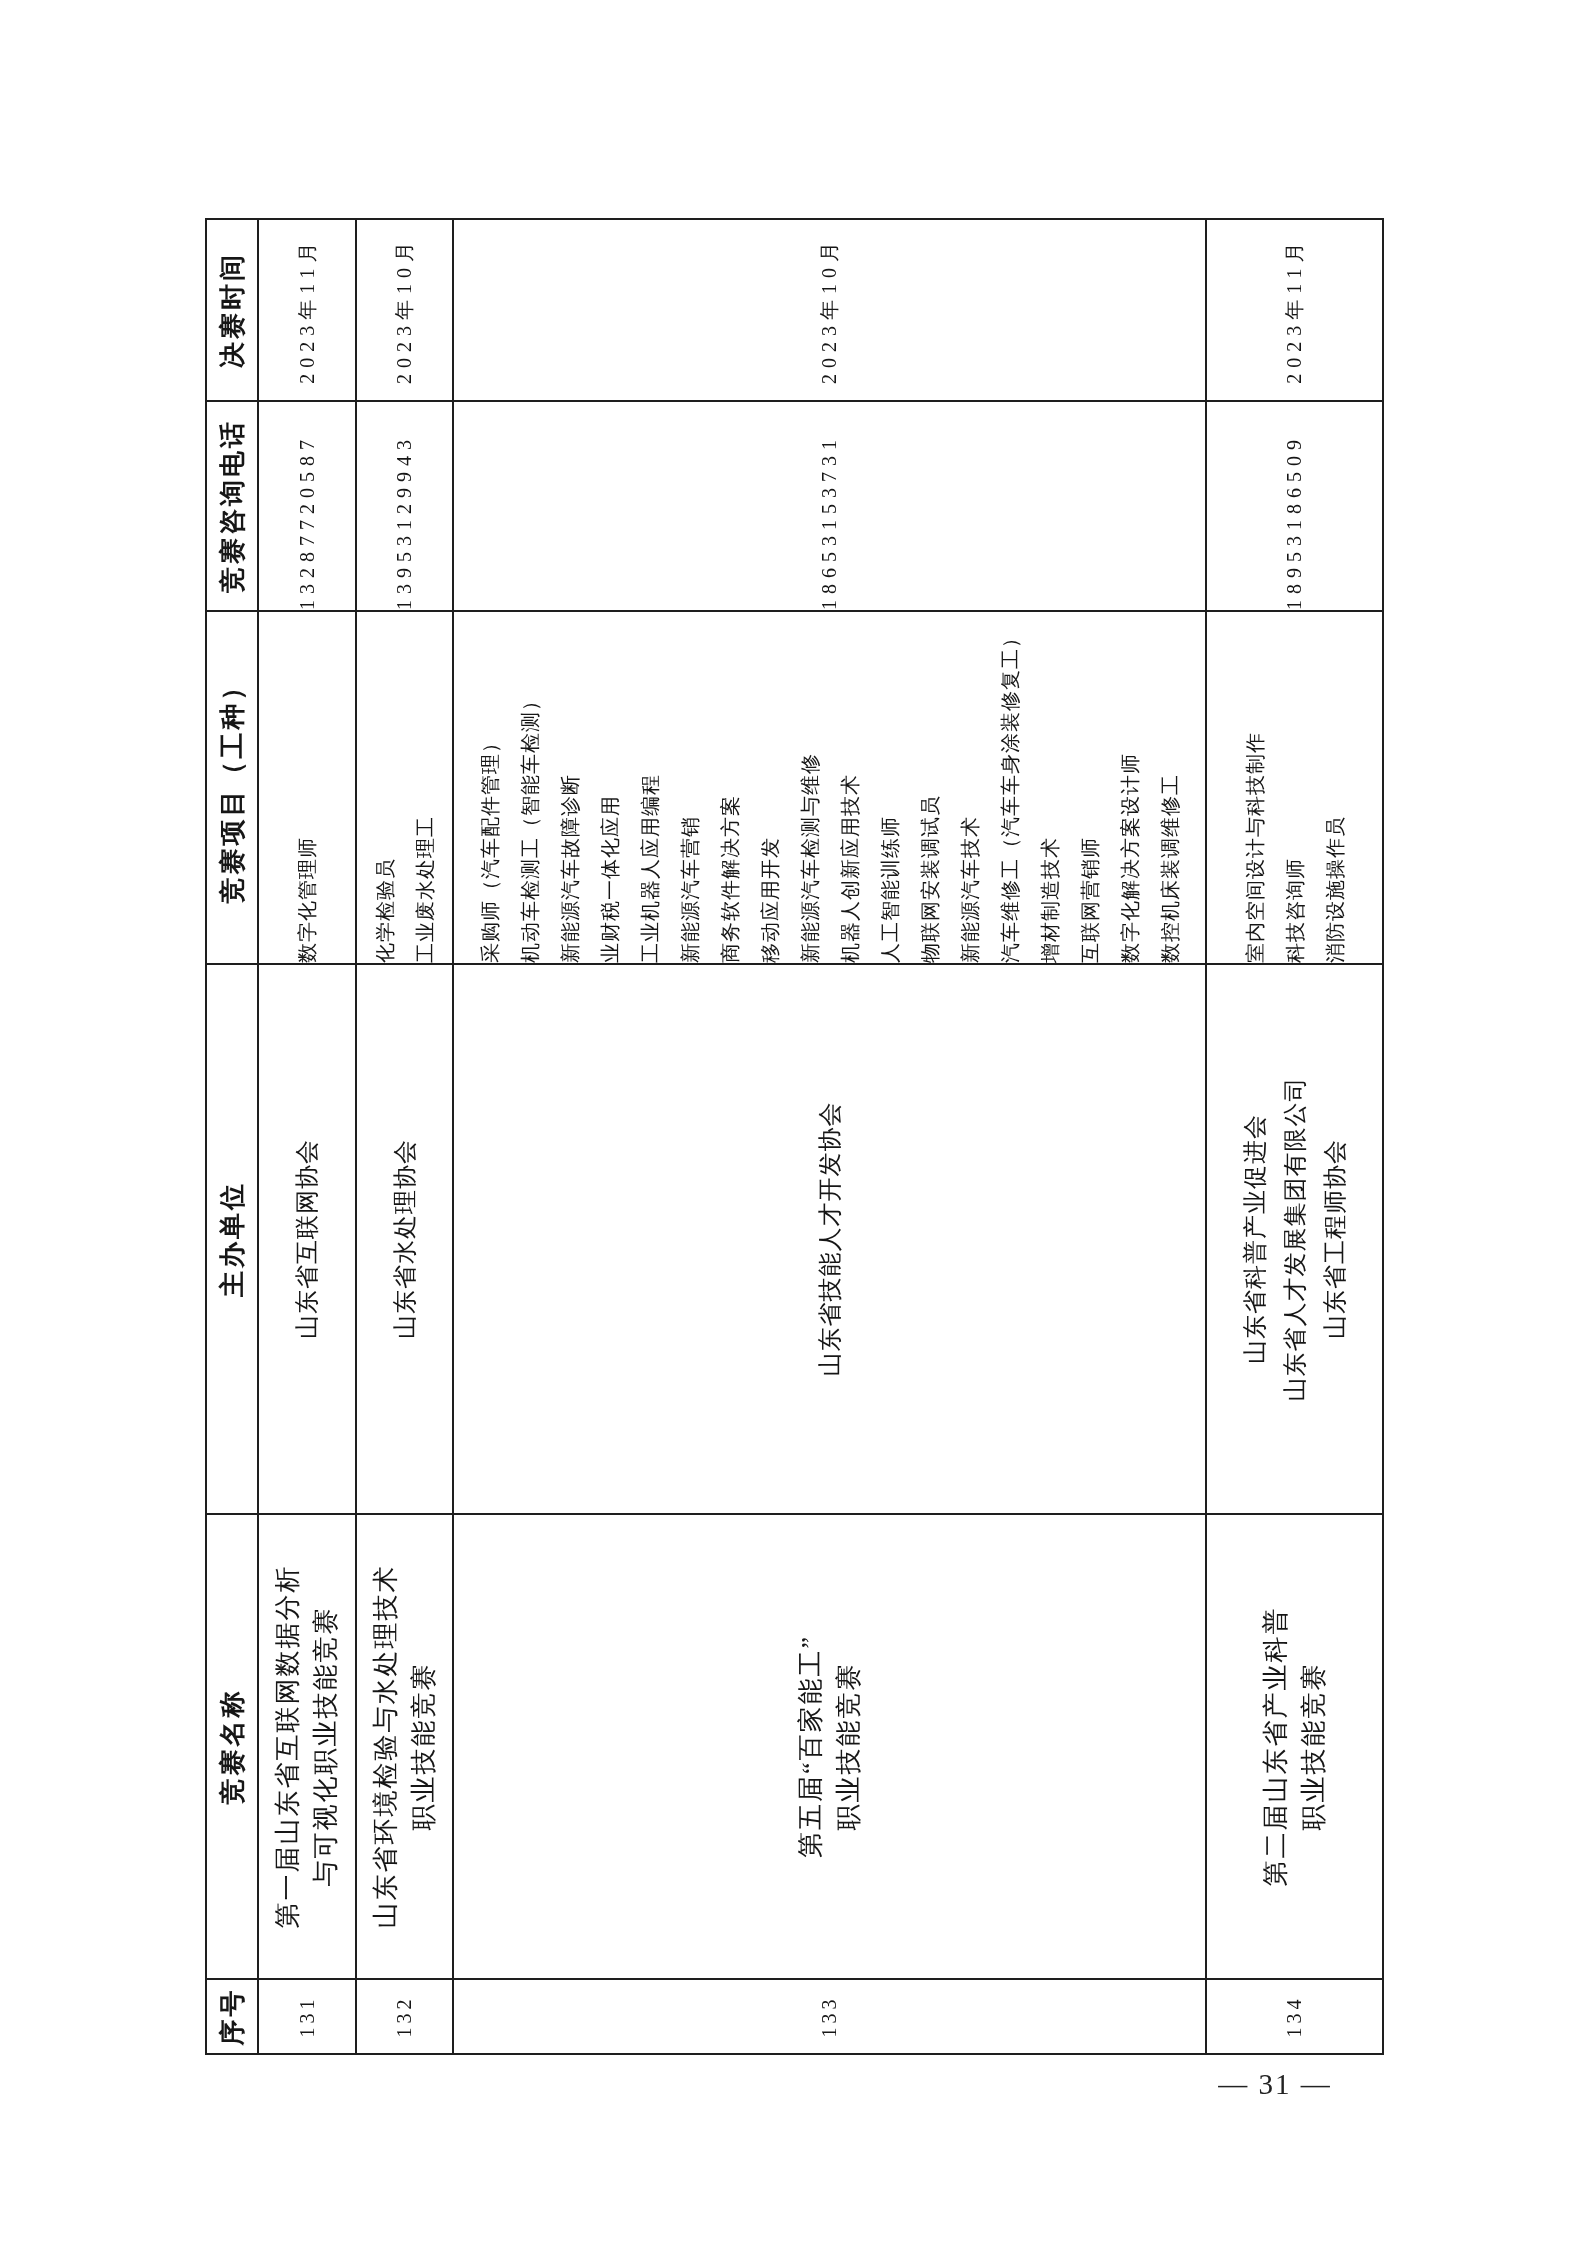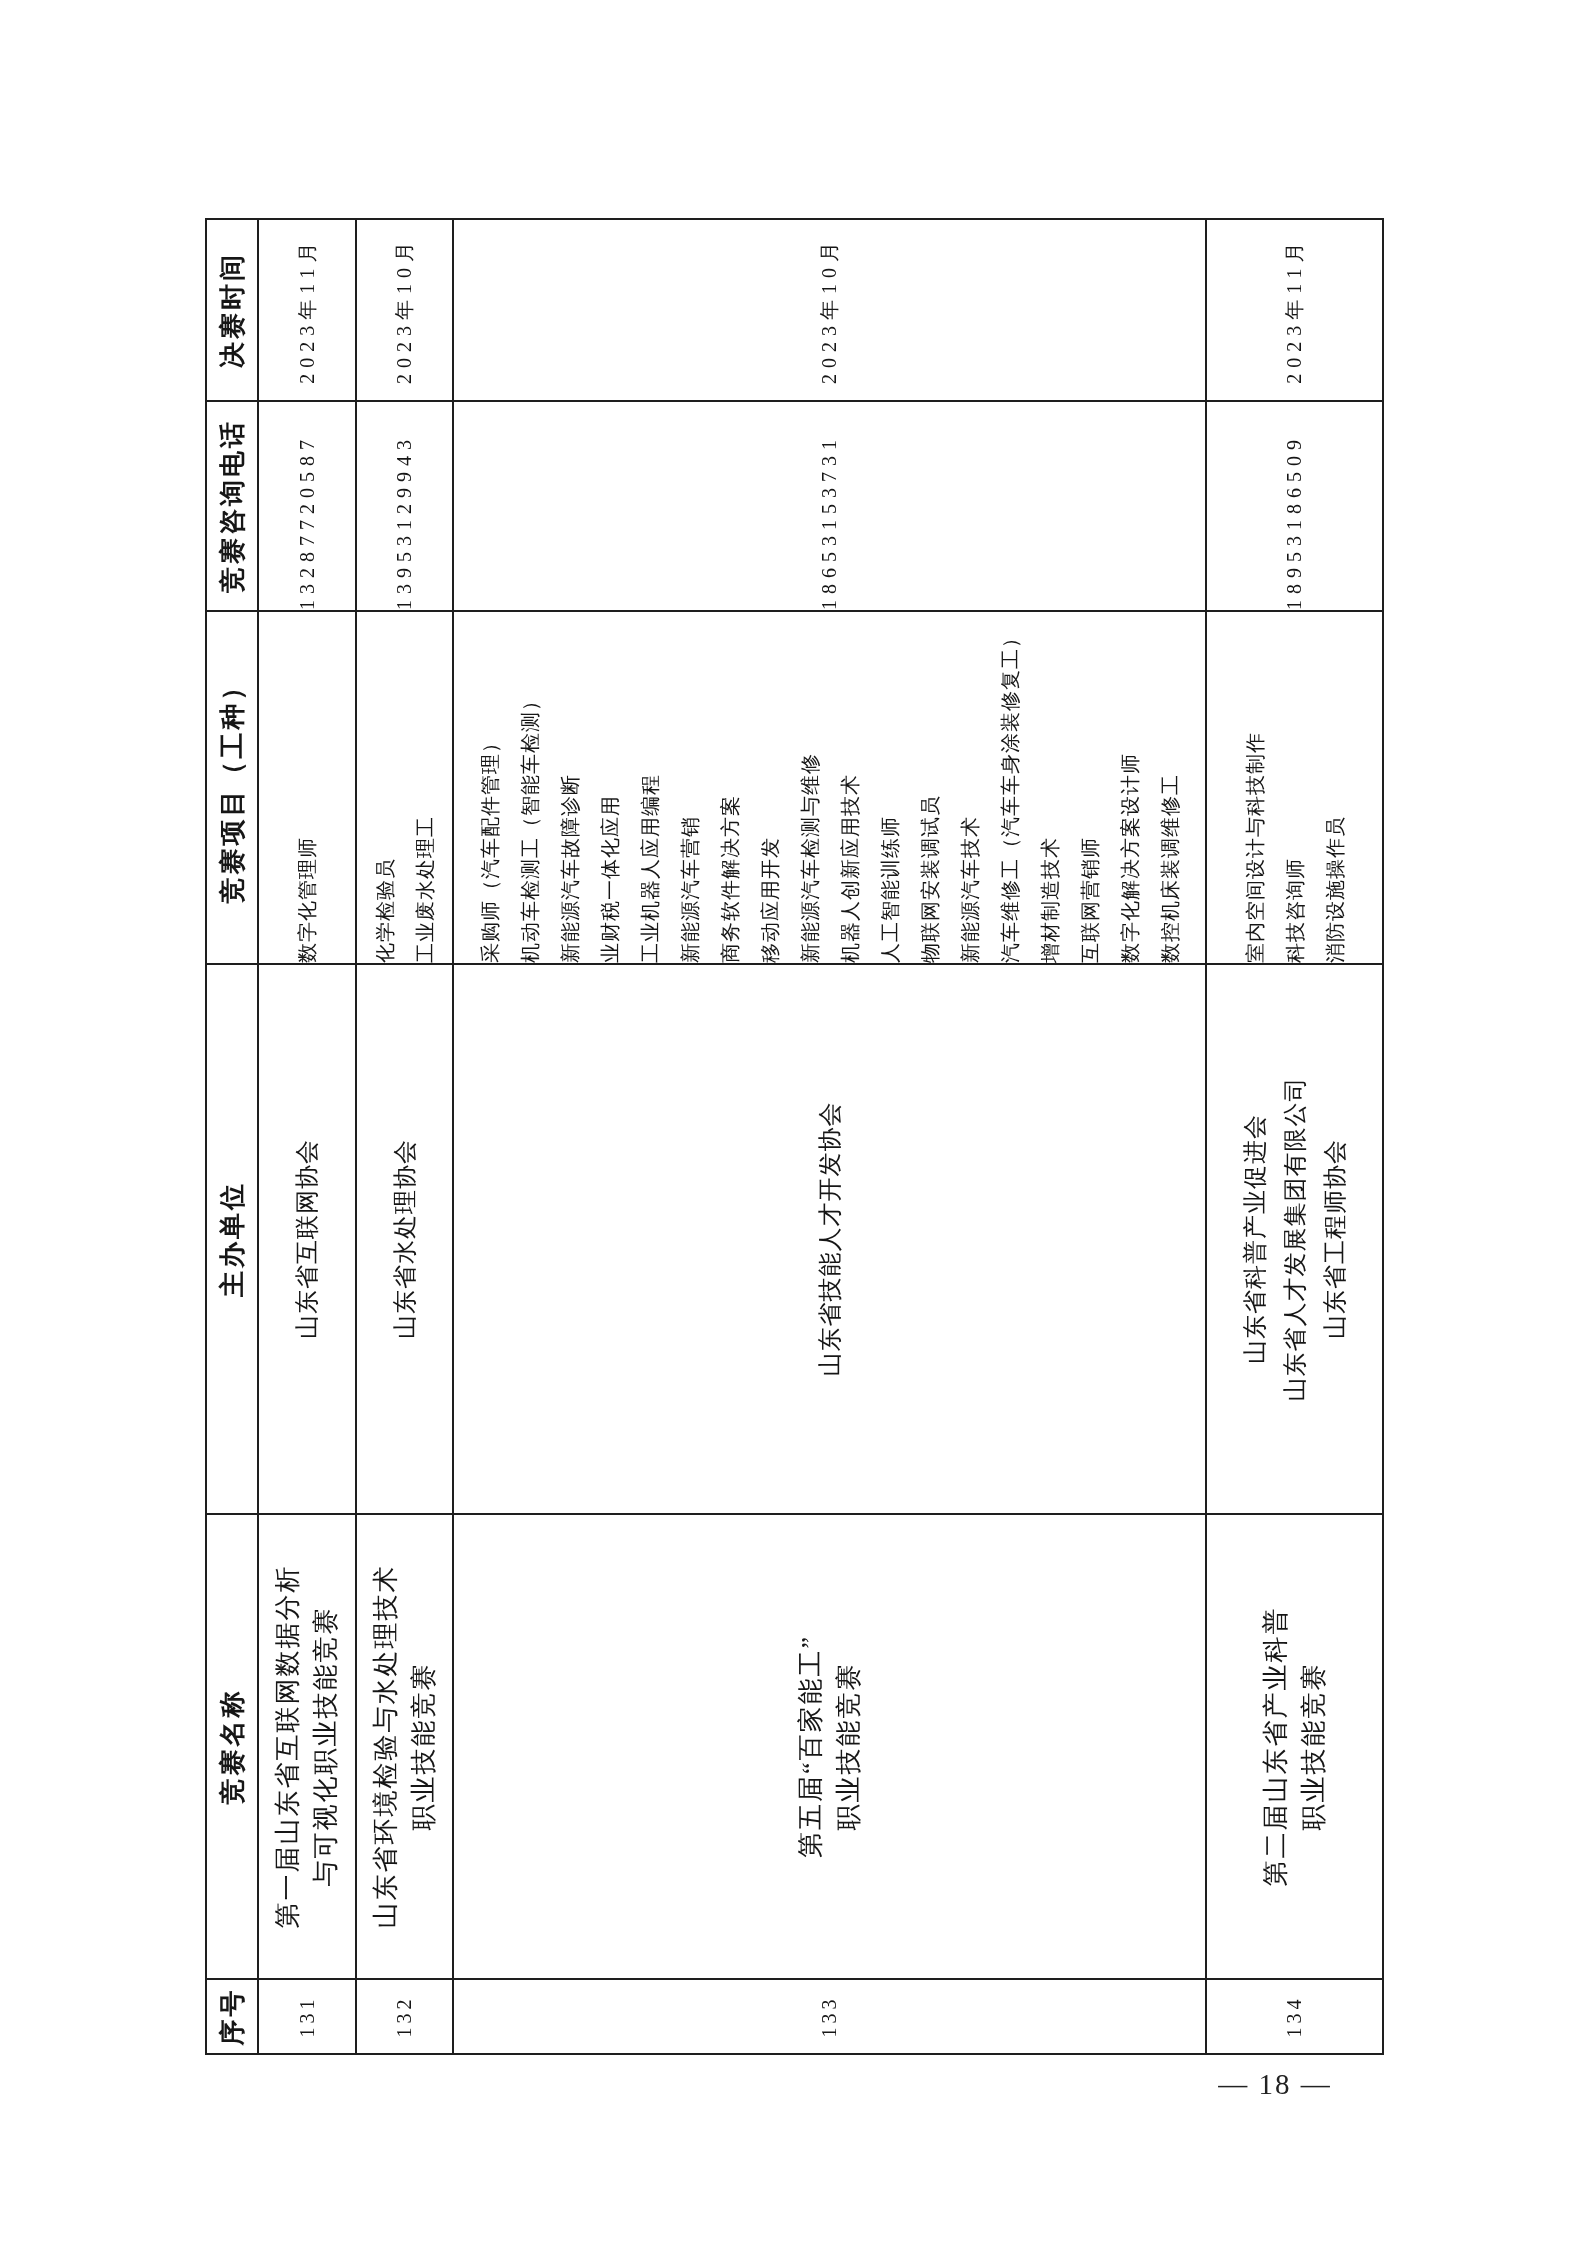--- a/index.html
+++ b/index.html
@@ -165,15 +165,15 @@
               <div class="proj-line">消防设施操作员</div>
             </td>
         <td class="c-phone">18953186509</td>
         <td class="c-date">2023年11月</td>
       </tr>
 
     </tbody>
       </table>
   </div>
 
-  <div id="page-number">— 18 —</div>
+  <div id="page-number">— 31 —</div>
 
 </div>
 
 </body></html>

